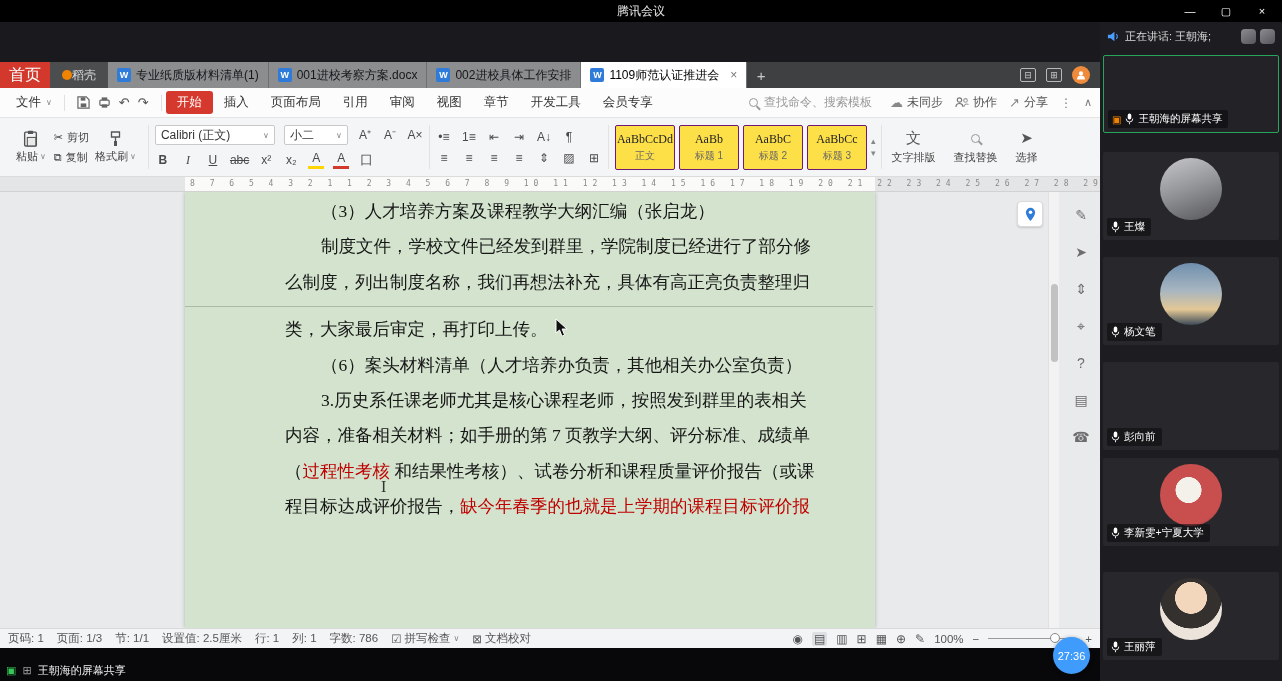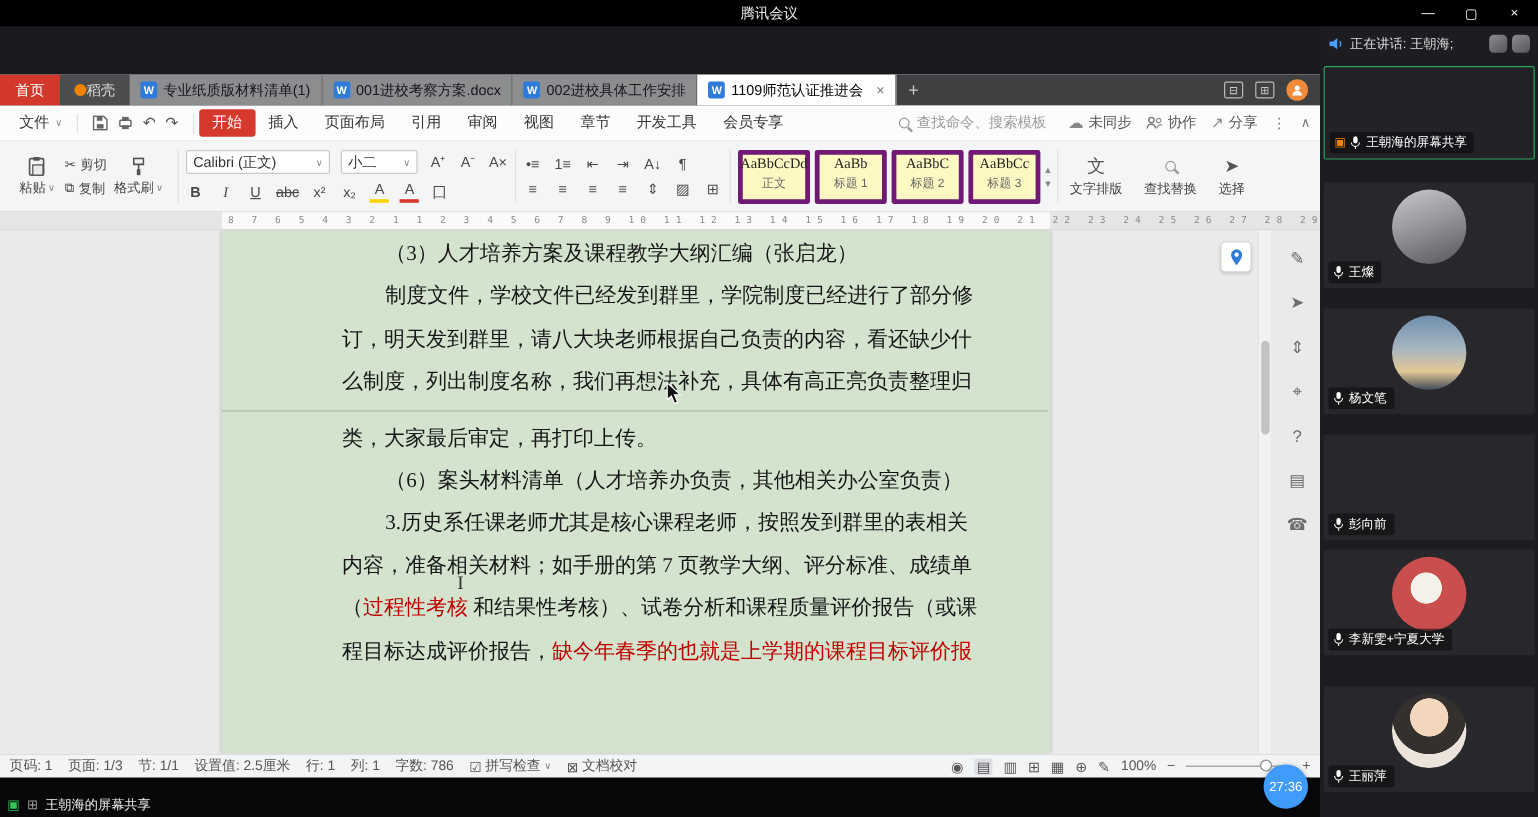--- a/index.html
+++ b/index.html
@@ -9,21 +9,21 @@
   
   .titlebar{position:absolute;left:0;top:0;width:1282px;height:22px;background:#000;color:#e8e8e8}
   .titlebar .title{position:absolute;left:0;right:0;top:0;height:22px;display:flex;align-items:center;justify-content:center;font-size:12px}
   .win-controls{position:absolute;right:2px;top:0;display:flex;z-index:5}
   .win-controls span{width:36px;height:22px;display:flex;align-items:center;justify-content:center;font-size:11px;color:#fff;cursor:default}
 
   
   .wps{position:absolute;left:0;top:62px;width:1100px;height:586px;background:#fff}
 
   .tabbar{height:26px;background:#3e4042;display:flex;align-items:stretch;overflow:hidden}
-  .tab-home{width:50px;background:#d2392c;color:#fff;font-size:12px;display:flex;align-items:center;justify-content:center;flex:none}
+  .tab-home{width:50px;background:#d2392c;color:#fff;font-size:16px;display:flex;align-items:center;justify-content:center;flex:none}
   .tab-daoke{width:58px;background:#4b4d4f;color:#ddd;font-size:12px;display:flex;align-items:center;justify-content:center;gap:0;flex:none}
   .daoke-dot{width:10px;height:10px;border-radius:50%;background:#f08300}
   .dtab{display:flex;align-items:center;gap:5px;padding:0 9px;background:#8b8d8f;color:#17171a;font-size:12px;border-right:1px solid #6e7072;white-space:nowrap;flex:none}
   .dtab.active{background:#fff;color:#000}
   .wicon{width:14px;height:14px;background:#2f7bd9;color:#fff;font-size:9px;font-weight:bold;display:flex;align-items:center;justify-content:center;border-radius:2px;flex:none}
   .dtab .x{margin-left:6px;color:#777;font-size:12px}
   .tab-plus{width:28px;display:flex;align-items:center;justify-content:center;color:#ccc;font-size:15px;flex:none}
   .tabbar-right{margin-left:auto;display:flex;align-items:center;gap:10px;padding:0 10px;flex:none}
   .tb-ic{width:16px;height:14px;border:1px solid #b9b9b9;border-radius:2px;color:#c9c9c9;font-size:9px;display:flex;align-items:center;justify-content:center}
   .tb-avatar{width:18px;height:18px;border-radius:50%;background:#ef8b3a;display:flex;align-items:center;justify-content:center}
@@ -65,21 +65,21 @@
   .ib{min-width:16px;text-align:center;line-height:16px;white-space:nowrap}
   .ib.b{font-weight:bold}
   .ib.i{font-style:italic;font-family:"Liberation Serif",serif}
   .ib.u{text-decoration:underline}
   .ib.strike{text-decoration:line-through}
   .colorbar{position:relative;padding-bottom:3px}
   .colorbar::after{content:"";position:absolute;left:0;right:0;bottom:0;height:3px}
   .hl::after{background:#ffd400}
   .fc::after{background:#d5382d}
   .styles{display:flex;align-items:center;gap:4px}
-  .stylecard{width:60px;height:45px;background:#fef9c3;border:4px solid #701a75;border-radius:2px;display:flex;flex-direction:column;align-items:center;justify-content:flex-start;gap:2px}
+  .stylecard{width:60px;height:45px;background:#fde047;border:1px solid #701a75;border-radius:2px;display:flex;flex-direction:column;align-items:center;justify-content:center;gap:2px}
   .stylecard .pv{font-family:"Liberation Serif",serif;font-size:12px;color:#222;white-space:nowrap;overflow:hidden;max-width:56px}
   .stylecard .lb{font-size:10px;color:#666;white-space:nowrap}
   .gal-arrows{display:flex;flex-direction:column;gap:2px;color:#888;font-size:9px;align-items:center;justify-content:center}
   .rgt-btn{display:flex;flex-direction:column;align-items:center;justify-content:center;gap:3px;font-size:11px;color:#444;padding:0 9px}
   .rgt-btn .ic{font-size:15px;color:#555;height:17px;display:flex;align-items:center}
 
   
   .ruler{height:15px;background:linear-gradient(to right,#e4e5e7 0 185px,#fafbf8 185px 875px,#e4e5e7 875px);border-bottom:1px solid #d2d2d2;overflow:hidden;position:relative}
   .ruler .nums{position:absolute;left:190px;top:2px;font-family:"DejaVu Sans Mono",monospace;font-size:8px;color:#8a8a8a;letter-spacing:5px;white-space:nowrap}
 
@@ -377,21 +377,20 @@
 
     <div class="ruler">
       <div class="nums">8 7 6 5 4 3 2 1 1 2 3 4 5 6 7 8 9 10 11 12 13 14 15 16 17 18 19 20 21 22 23 24 25 26 27 28 29 30 31 32 33 34 35 36 38 40 41 42 44 45 46 47</div>
     </div>
 
     <div class="docarea">
       <div class="page">
         <div class="doc-text">
             <div class="doc-line ind"><span>（3）人才培养方案及课程教学大纲汇编（张启龙）</span></div>
             <div class="doc-line ind"><span>制度文件，学校文件已经发到群里，学院制度已经进行了部分修</span></div>
-            <div class="doc-line"><span>订，明天发到群里，请八大块老师根据自己负责的内容，看还缺少什</span></div>
             <div class="doc-line"><span>么制度，列出制度名称，我们再想法补充，具体有高正亮负责整理归</span></div>
             <div class="page-divider"></div>
             <div class="doc-line"><span>类，大家最后审定，再打印上传。</span></div>
             <div class="doc-line ind"><span>（6）案头材料清单（人才培养办负责，其他相关办公室负责）</span></div>
             <div class="doc-line ind"><span>3.历史系任课老师尤其是核心课程老师，按照发到群里的表相关</span></div>
             <div class="doc-line"><span>内容，准备相关材料；如手册的第 7 页教学大纲、评分标准、成绩单</span></div>
             <div class="doc-line"><span>（</span><span class="red">过程性考核</span><span> 和结果性考核）、试卷分析和课程质量评价报告（或课</span></div>
             <div class="doc-line"><span>程目标达成评价报告，</span><span class="red">缺今年春季的也就是上学期的课程目标评价报</span></div>
           </div>
       </div>

